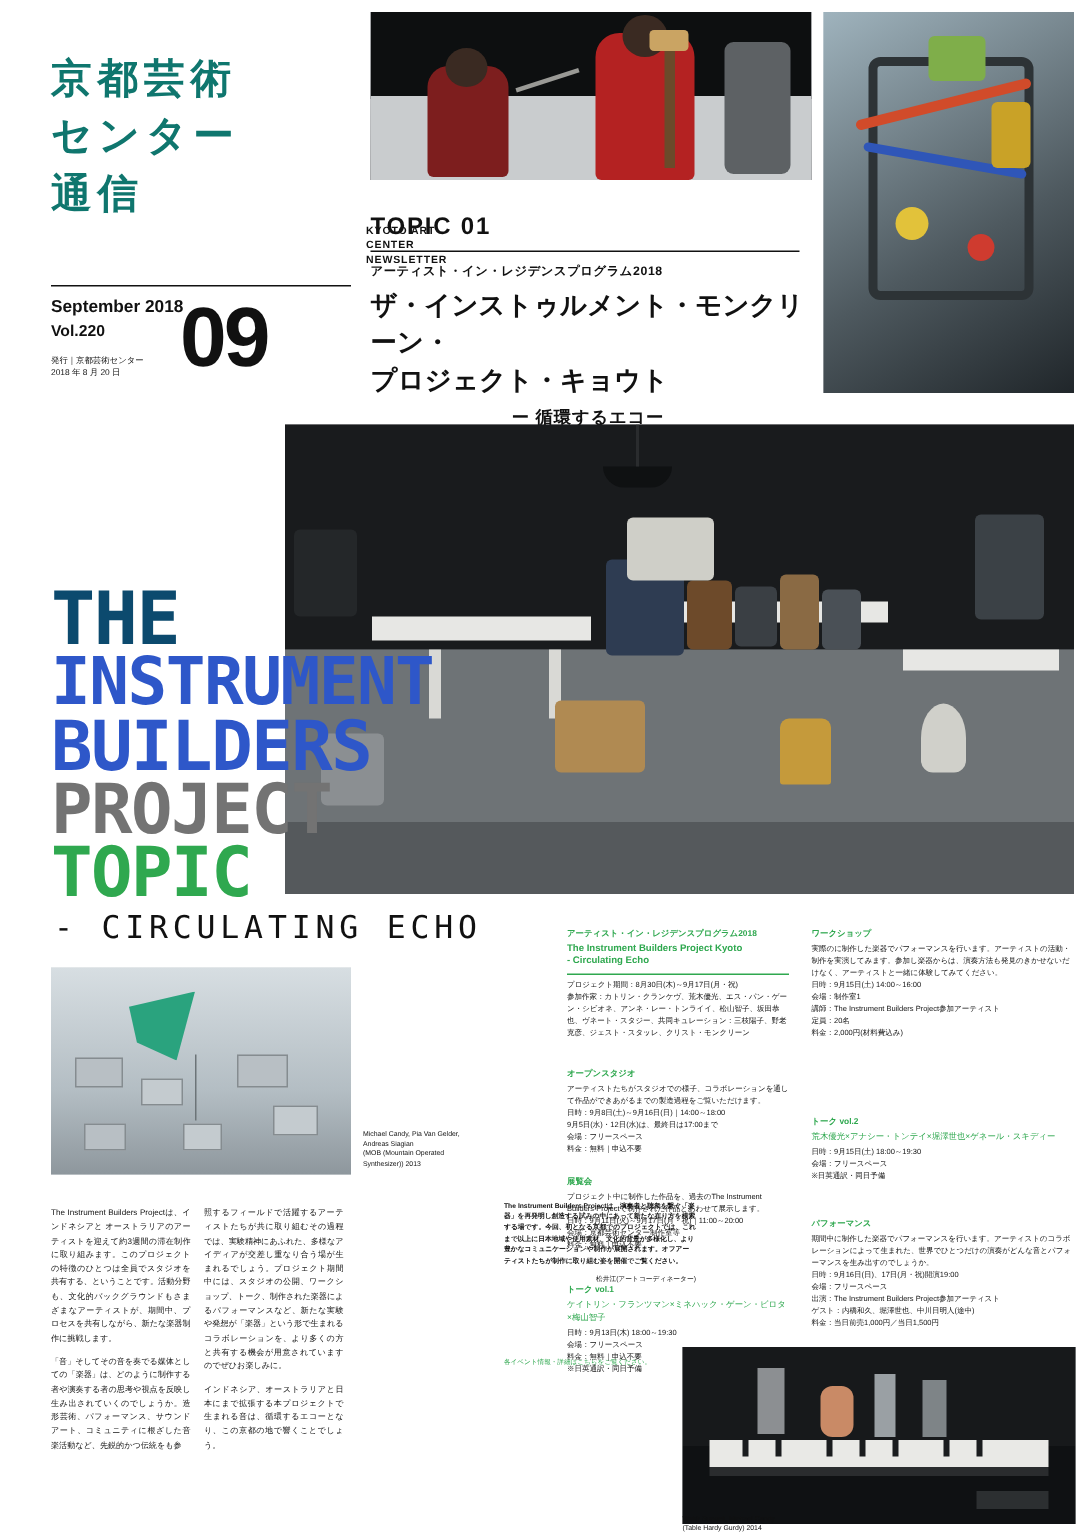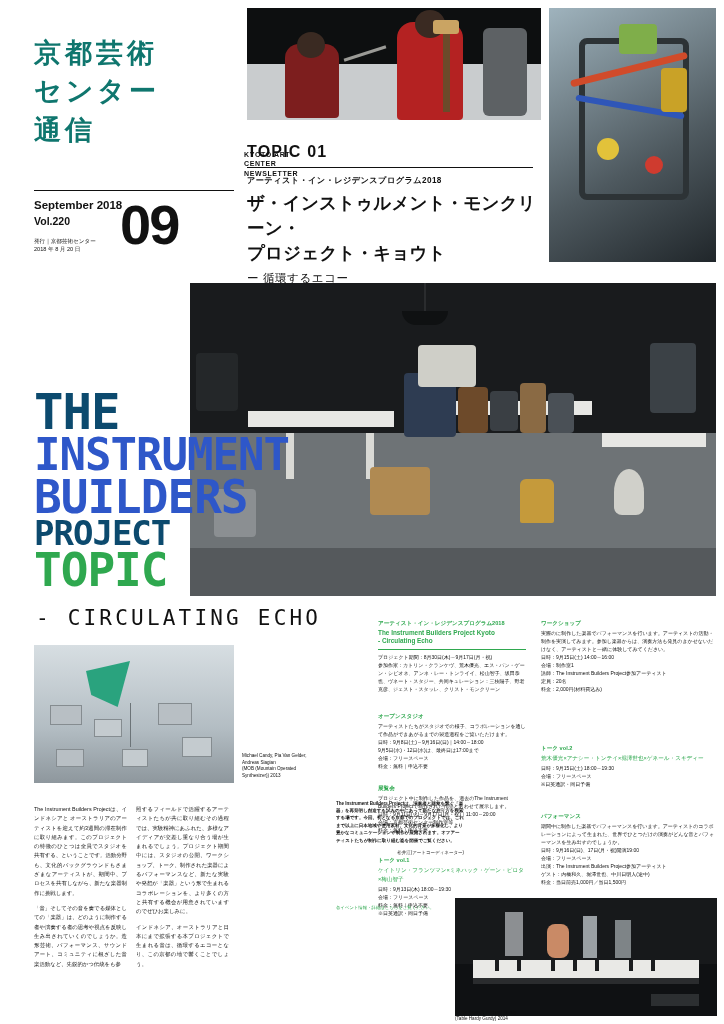--- a/index.html
+++ b/index.html
@@ -133,23 +133,24 @@
   .topic-title {
     font-size: 17.5px;
     font-weight: bold;
     line-height: 1.42;
     letter-spacing: 0.2px;
     margin-top: 5px;
     color: #111;
   }
   .topic-sub {
     font-size: 11.5px;
-    font-weight: normal;
+    font-weight: bold;
     margin-top: 5px;
     letter-spacing: 0.6px;
+    text-align: center;
   }
 
   
   .hero {
     position: absolute;
     left: 190px;
     top: 283px;
     width: 526px;
     height: 313px;
     background: linear-gradient(180deg, #1b1d1f 0%, #2e3134 30%, #55595c 70%, #7d8184 100%);
@@ -383,21 +384,21 @@
     <div class="hero-blob" style="left:24px;top:206px;width:42px;height:48px;background:#8b8f92;"></div>
     <div class="hero-blob" style="left:460px;top:60px;width:46px;height:70px;background:#3b4146;"></div>
     <div class="hero-blob" style="left:6px;top:70px;width:42px;height:58px;background:#242729;"></div>
     <div style="position:absolute;left:0;bottom:0;width:100%;height:48px;background:#55595c;"></div>
   </div>
 
   <div class="bigtitle">
     <div class="bt-line bt-1">THE</div>
     <div class="bt-line bt-2" style="font-size:44px;">INSTRUMENT</div>
     <div class="bt-line bt-3" style="font-size:46px;color:#2e57c9;">BUILDERS</div>
-    <div class="bt-line bt-4" style="font-size:34px;color:#0c4a6e;">PROJECT</div>
+    <div class="bt-line bt-4" style="font-size:46px;color:#737373;">PROJECT</div>
     <div class="bt-line bt-4" style="font-size:46px;color:#2fa84f;">TOPIC</div>
   </div>
   <div class="subtitle">- CIRCULATING ECHO</div>
 
   <div class="photo-left-low">
     <div style="position:absolute;left:0;top:0;width:100%;height:100%;background:linear-gradient(180deg,#d7dee2 0%,#b3bdc3 60%,#8e979d 100%);"></div>
     <div style="position:absolute;left:52px;top:16px;width:44px;height:46px;background:#2aa37e;clip-path:polygon(0% 22%,100% 0%,72% 100%,12% 74%);"></div>
     <div style="position:absolute;left:96px;top:58px;width:1px;height:44px;background:#6c7478;"></div>
     <div style="position:absolute;left:16px;top:60px;width:30px;height:18px;background:#b8bfc4;border:1px solid #858c90;"></div>
     <div style="position:absolute;left:60px;top:74px;width:26px;height:16px;background:#c4cbcf;border:1px solid #858c90;"></div>

